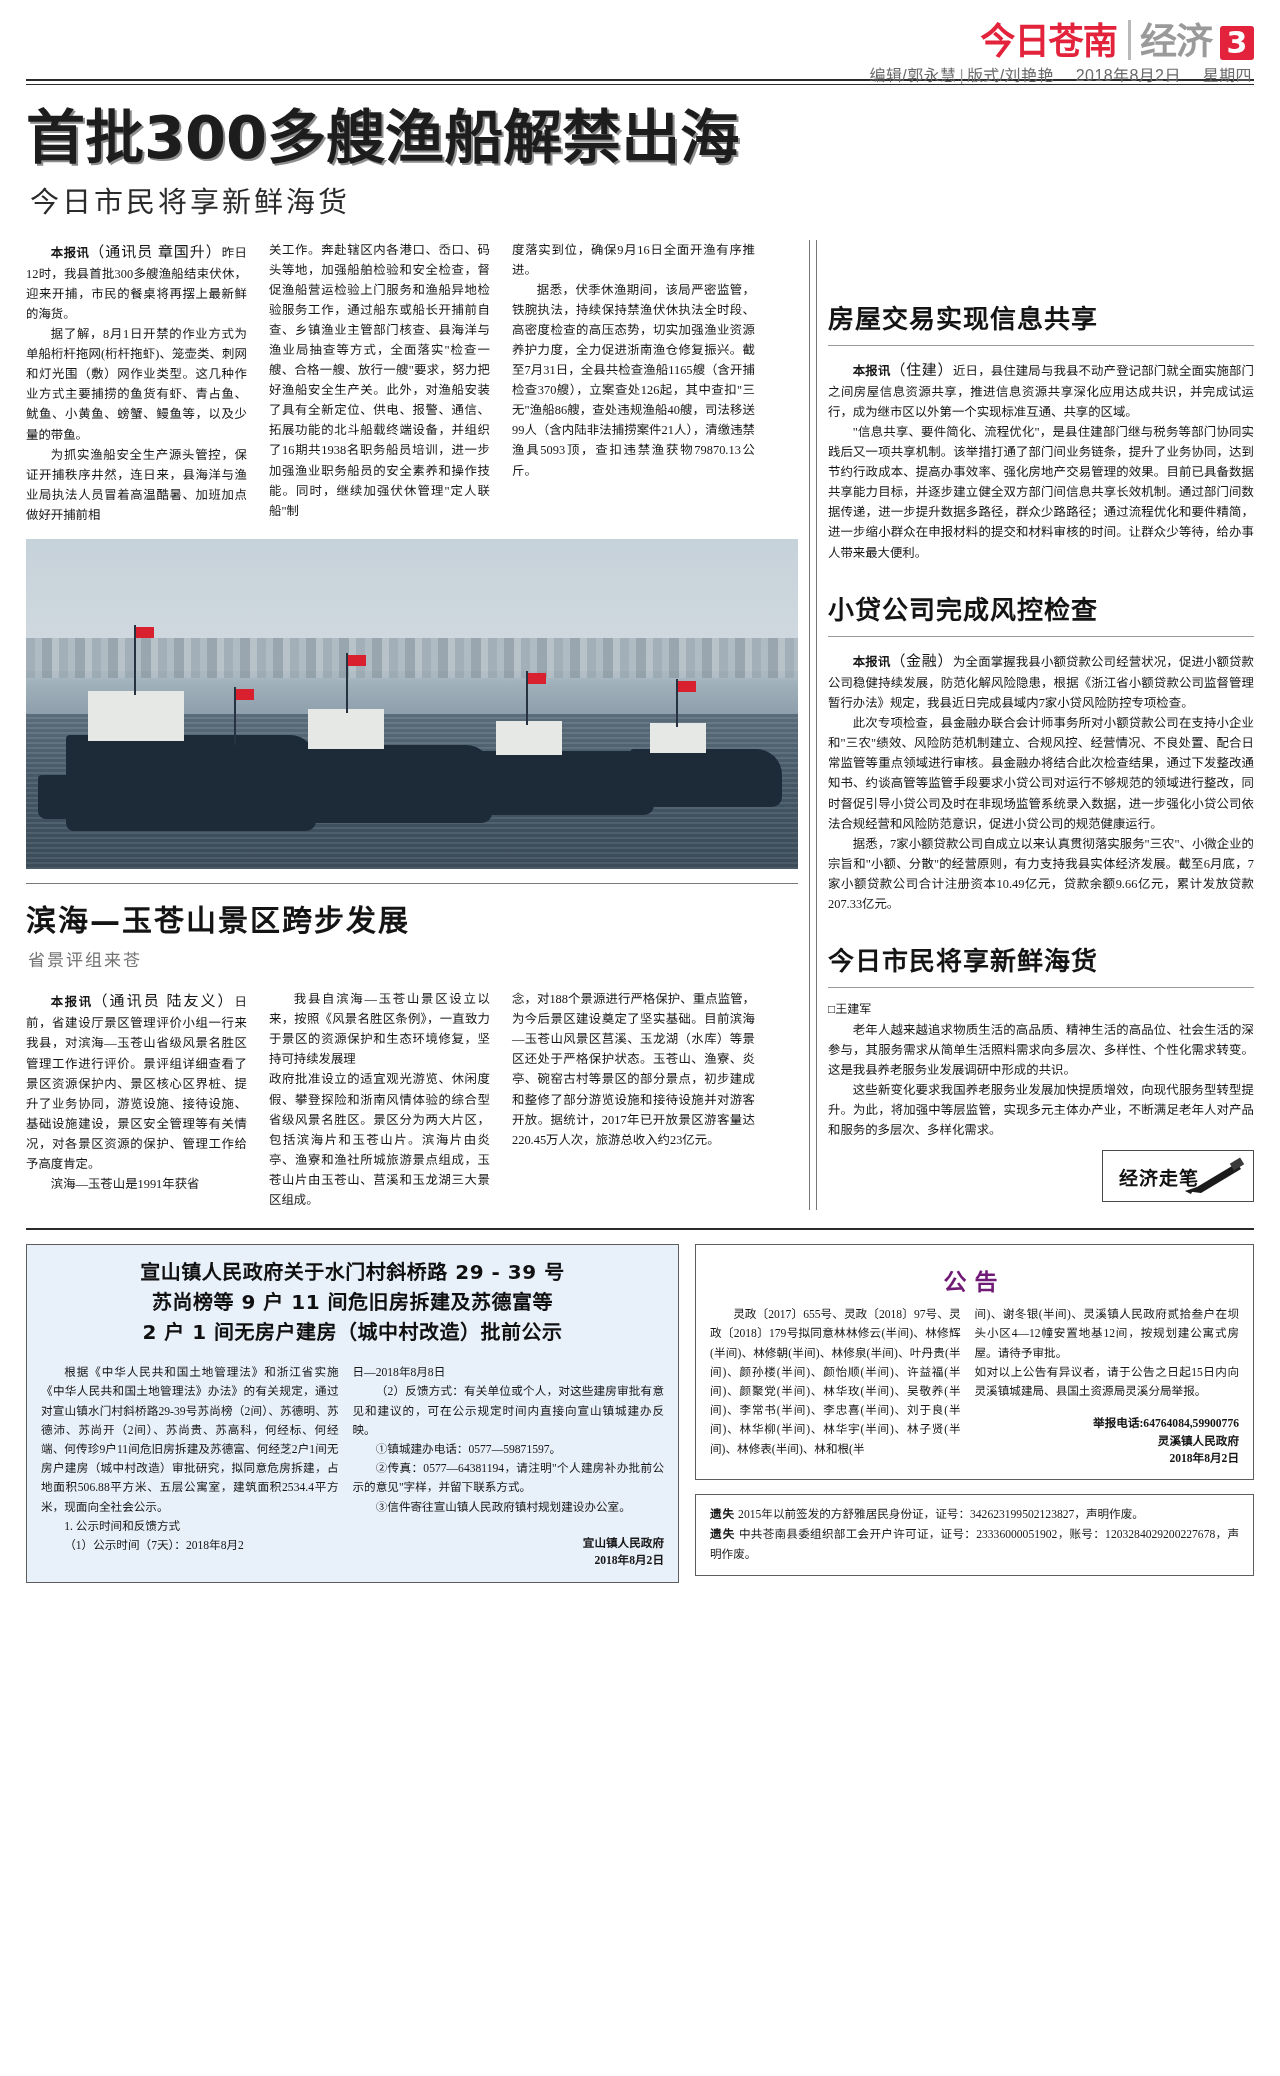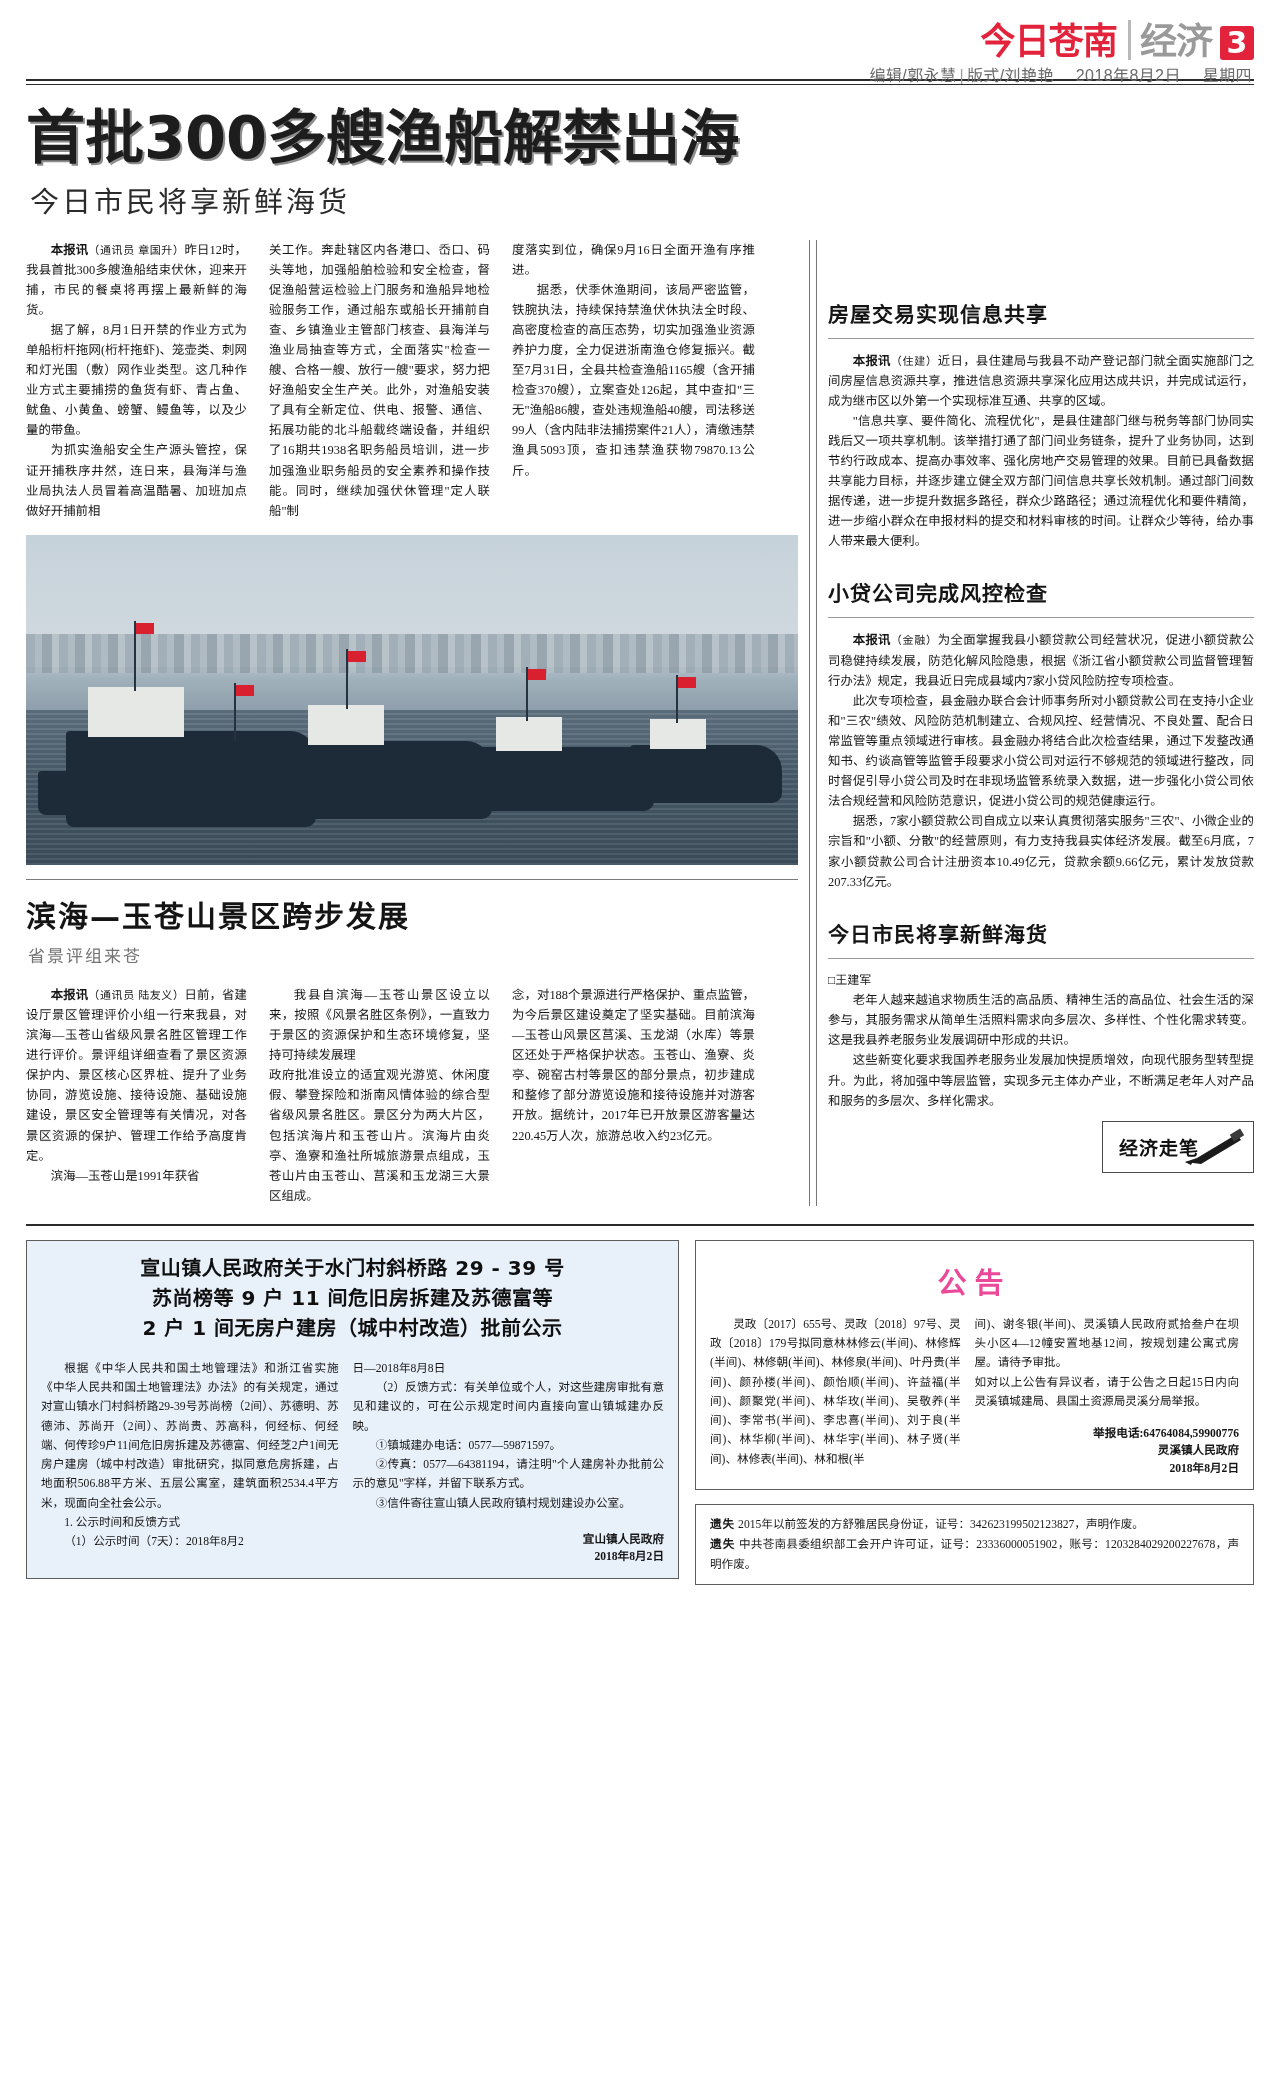--- a/index.html
+++ b/index.html
@@ -137,21 +137,21 @@
     box-sizing:border-box;
     font-size:12.4px;
     line-height:1.62;
     text-align:justify;
     text-justify:inter-ideograph;
     color:#161616;
   }
   .col p{margin:0 0 0 0;text-indent:2em;}
   .col p + p{margin-top:0;}
   .byline{font-weight:bold;}
-  .byline-sub{font-size:11px;letter-spacing:.5px;}
+  .byline-sub{font-size:15px;letter-spacing:.5px;}
 
   .c3{width:243px;padding-right:22px;}
   .c3:last-child{padding-right:0;width:243px;}
 
   
   .photo{
     margin:14px 0 0 0;
     width:772px;
     height:330px;
     position:relative;
@@ -170,21 +170,21 @@
   .boat{position:absolute;background:#1d2b38;}
   .hull{border-radius:4px 26px 10px 8px;}
   .cabin{background:#e6e8e6;}
   .flag{position:absolute;width:18px;height:11px;background:#d9202f;}
   .mast{position:absolute;width:2px;background:#263240;}
 
   
   .sec-head{
     font-family:"DejaVu Sans","Liberation Sans",sans-serif;
     font-weight:bold;
-    font-size:21px;
+    font-size:26px;
     letter-spacing:1px;
     color:#141414;
     margin:0 0 6px 0;
   }
   .sec-head.big{
     font-size:30px;
     letter-spacing:2px;
   }
   .sec-sub{
     font-family:"Liberation Serif","DejaVu Serif",serif;
@@ -233,25 +233,25 @@
     font-weight:bold;
     font-size:20px;
     line-height:1.5;
     text-align:center;
     color:#101010;
     letter-spacing:.5px;
   }
   .gonggao-title{
     font-family:"DejaVu Sans","Liberation Sans",sans-serif;
     font-weight:bold;
-    font-size:29px;
+    font-size:23px;
     letter-spacing:8px;
     text-align:center;
-    color:#ec4899;
-    margin:6px 0 14px 0;
+    color:#701a75;
+    margin:6px 0 8px 0;
   }
   .notice-body{
     font-size:11.6px;
     line-height:1.66;
     text-align:justify;
     text-justify:inter-ideograph;
     color:#161616;
   }
   .notice-body p{margin:0;text-indent:2em;}
   .notice-body p.noind{text-indent:0;}

